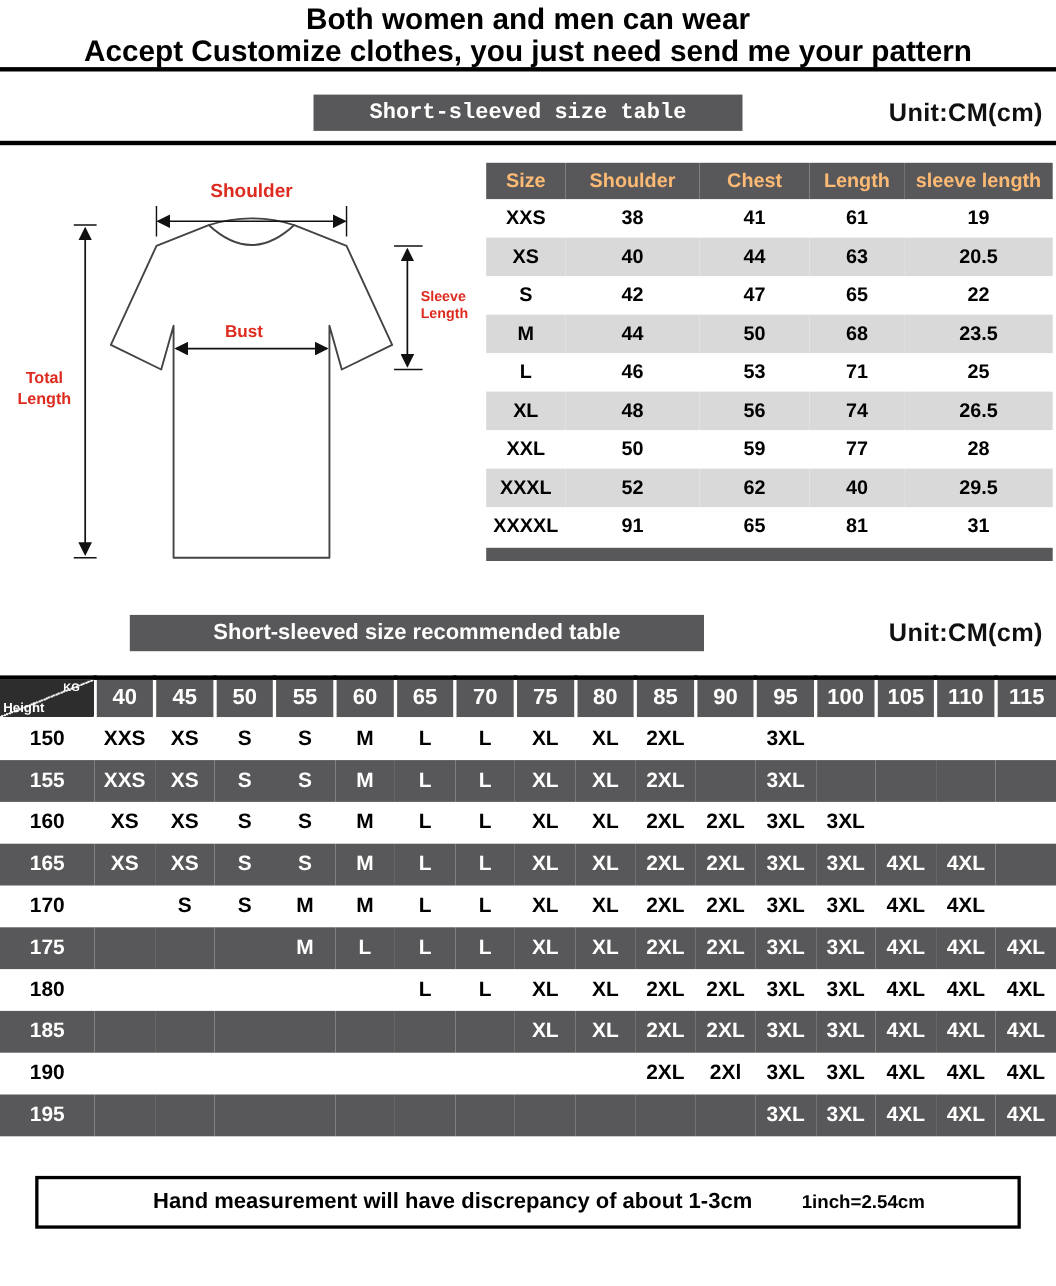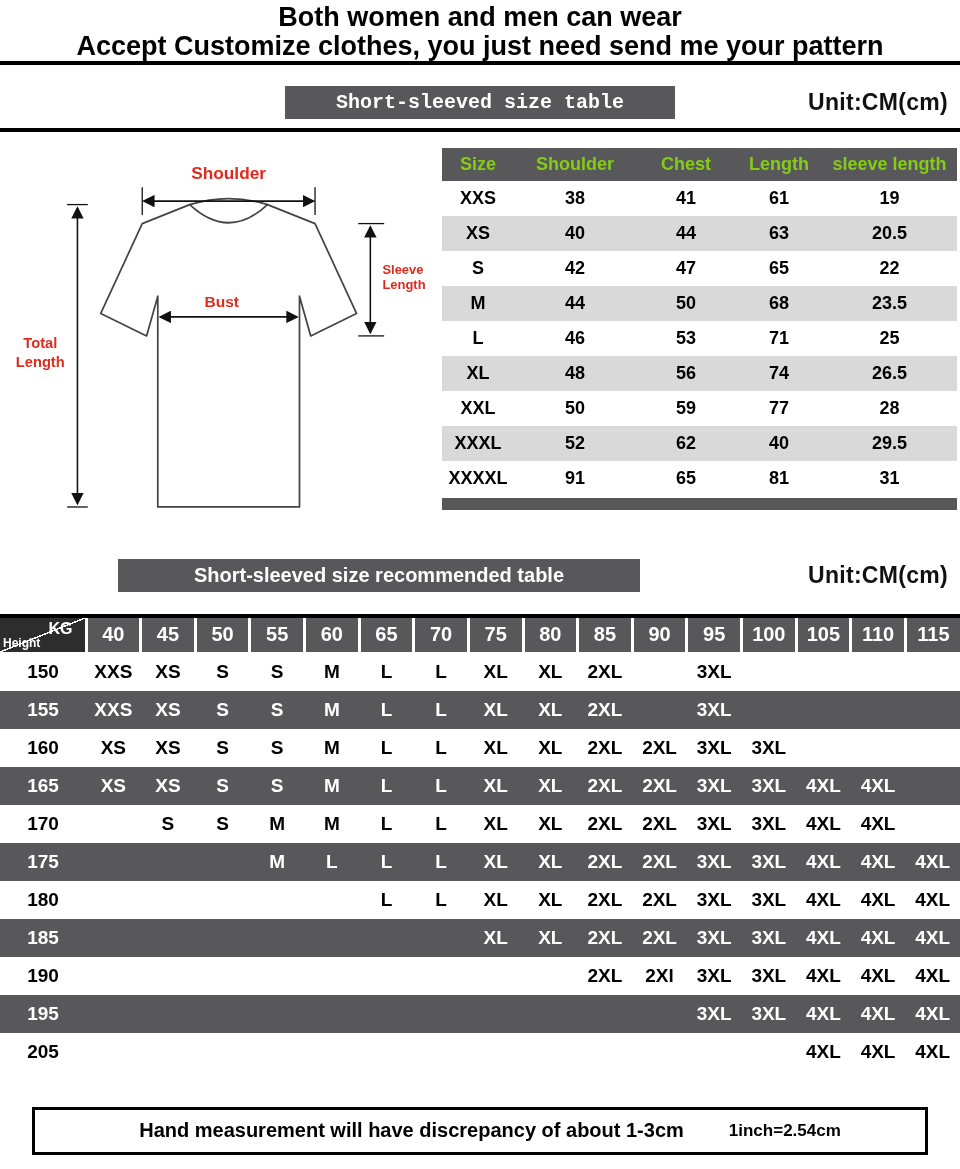--- a/index.html
+++ b/index.html
@@ -26,38 +26,38 @@
   .banner.b2{width:522px;}
   .unit{margin-left:auto;margin-right:12px;font-size:23px;font-weight:700;color:#111;letter-spacing:.3px;}
 
   .content{display:flex;padding-top:6px;}
   .diagram{width:442px;position:relative;}
   .tshirt-svg{width:432px;height:389px;display:block;margin:6px 0 0 4px;}
   .red-label{fill:var(--label-red);font-weight:700;font-family:"Liberation Sans","DejaVu Sans",sans-serif;}
 
   .table-wrap{width:518px;}
   .size-table{width:515px;border-collapse:collapse;table-layout:fixed;margin-top:10px;}
-  .size-table th{background:var(--banner-gray);color:#84cc16;font-size:18px;font-weight:700;height:33px;text-align:center;}
+  .size-table th{background:var(--banner-gray);color:#fdba74;font-size:18px;font-weight:700;height:33px;text-align:center;}
   .size-table th:nth-child(1){width:72px;}
   .size-table th:nth-child(2){width:122px;}
   .size-table th:nth-child(3){width:100px;}
   .size-table th:nth-child(4){width:86px;}
   .size-table th:nth-child(5){width:135px;}
   .size-table td{font-size:18px;font-weight:700;text-align:center;height:35px;}
   .size-table tr.shade td{background:var(--row-shade);}
   .endbar{width:515px;height:12px;background:var(--banner-gray);margin-top:2px;}
 
   .matrix{width:960px;border-collapse:collapse;table-layout:fixed;margin-top:22px;border-top:4px solid #000;}
   .matrix th{background:var(--banner-gray);color:#fff;font-size:20px;font-weight:700;height:37px;border-left:3px solid #fff;border-bottom:2px solid #fff;text-align:center;}
   .matrix th:first-child{border-left:none;}
   .matrix th.corner{
     width:86px;position:relative;
     background:linear-gradient(to bottom right, var(--corner-bg) 48.8%, #fff 48.8%, #fff 51.2%, var(--corner-bg) 51.2%);
   }
-  .matrix th.corner .kg{position:absolute;top:2px;right:12px;font-size:16px;font-weight:700;}
+  .matrix th.corner .kg{position:absolute;top:2px;right:12px;font-size:10px;font-weight:700;}
   .matrix th.corner .ht{position:absolute;bottom:2px;left:3px;font-size:12px;font-weight:700;}
   .matrix td{font-size:19px;font-weight:700;text-align:center;height:38px;}
   .matrix tr.dark td{background:var(--banner-gray);color:#fff;}
 
   .footer-box{width:896px;margin:36px auto 0;border:3px solid #000;height:48px;display:flex;align-items:center;justify-content:center;gap:45px;padding-left:20px;}
   .footer-note{font-size:20px;font-weight:700;}
   .footer-conv{font-size:17px;font-weight:700;}
 </style>
 </head>
 <body>
@@ -419,39 +419,20 @@
           <td></td>
           <td></td>
           <td></td>
           <td></td>
           <td>3XL</td>
           <td>3XL</td>
           <td>4XL</td>
           <td>4XL</td>
           <td>4XL</td>
         </tr>
-        <tr>
-          <td>205</td>
-          <td></td>
-          <td></td>
-          <td></td>
-          <td></td>
-          <td></td>
-          <td></td>
-          <td></td>
-          <td></td>
-          <td></td>
-          <td></td>
-          <td></td>
-          <td></td>
-          <td></td>
-          <td>4XL</td>
-          <td>4XL</td>
-          <td>4XL</td>
-        </tr>
       </tbody>
   </table>
 
   <div class="footer-box">
     <span class="footer-note">Hand measurement will have discrepancy of about  1-3cm</span>
     <span class="footer-conv">1inch=2.54cm</span>
   </div>
 
 </div>
 

